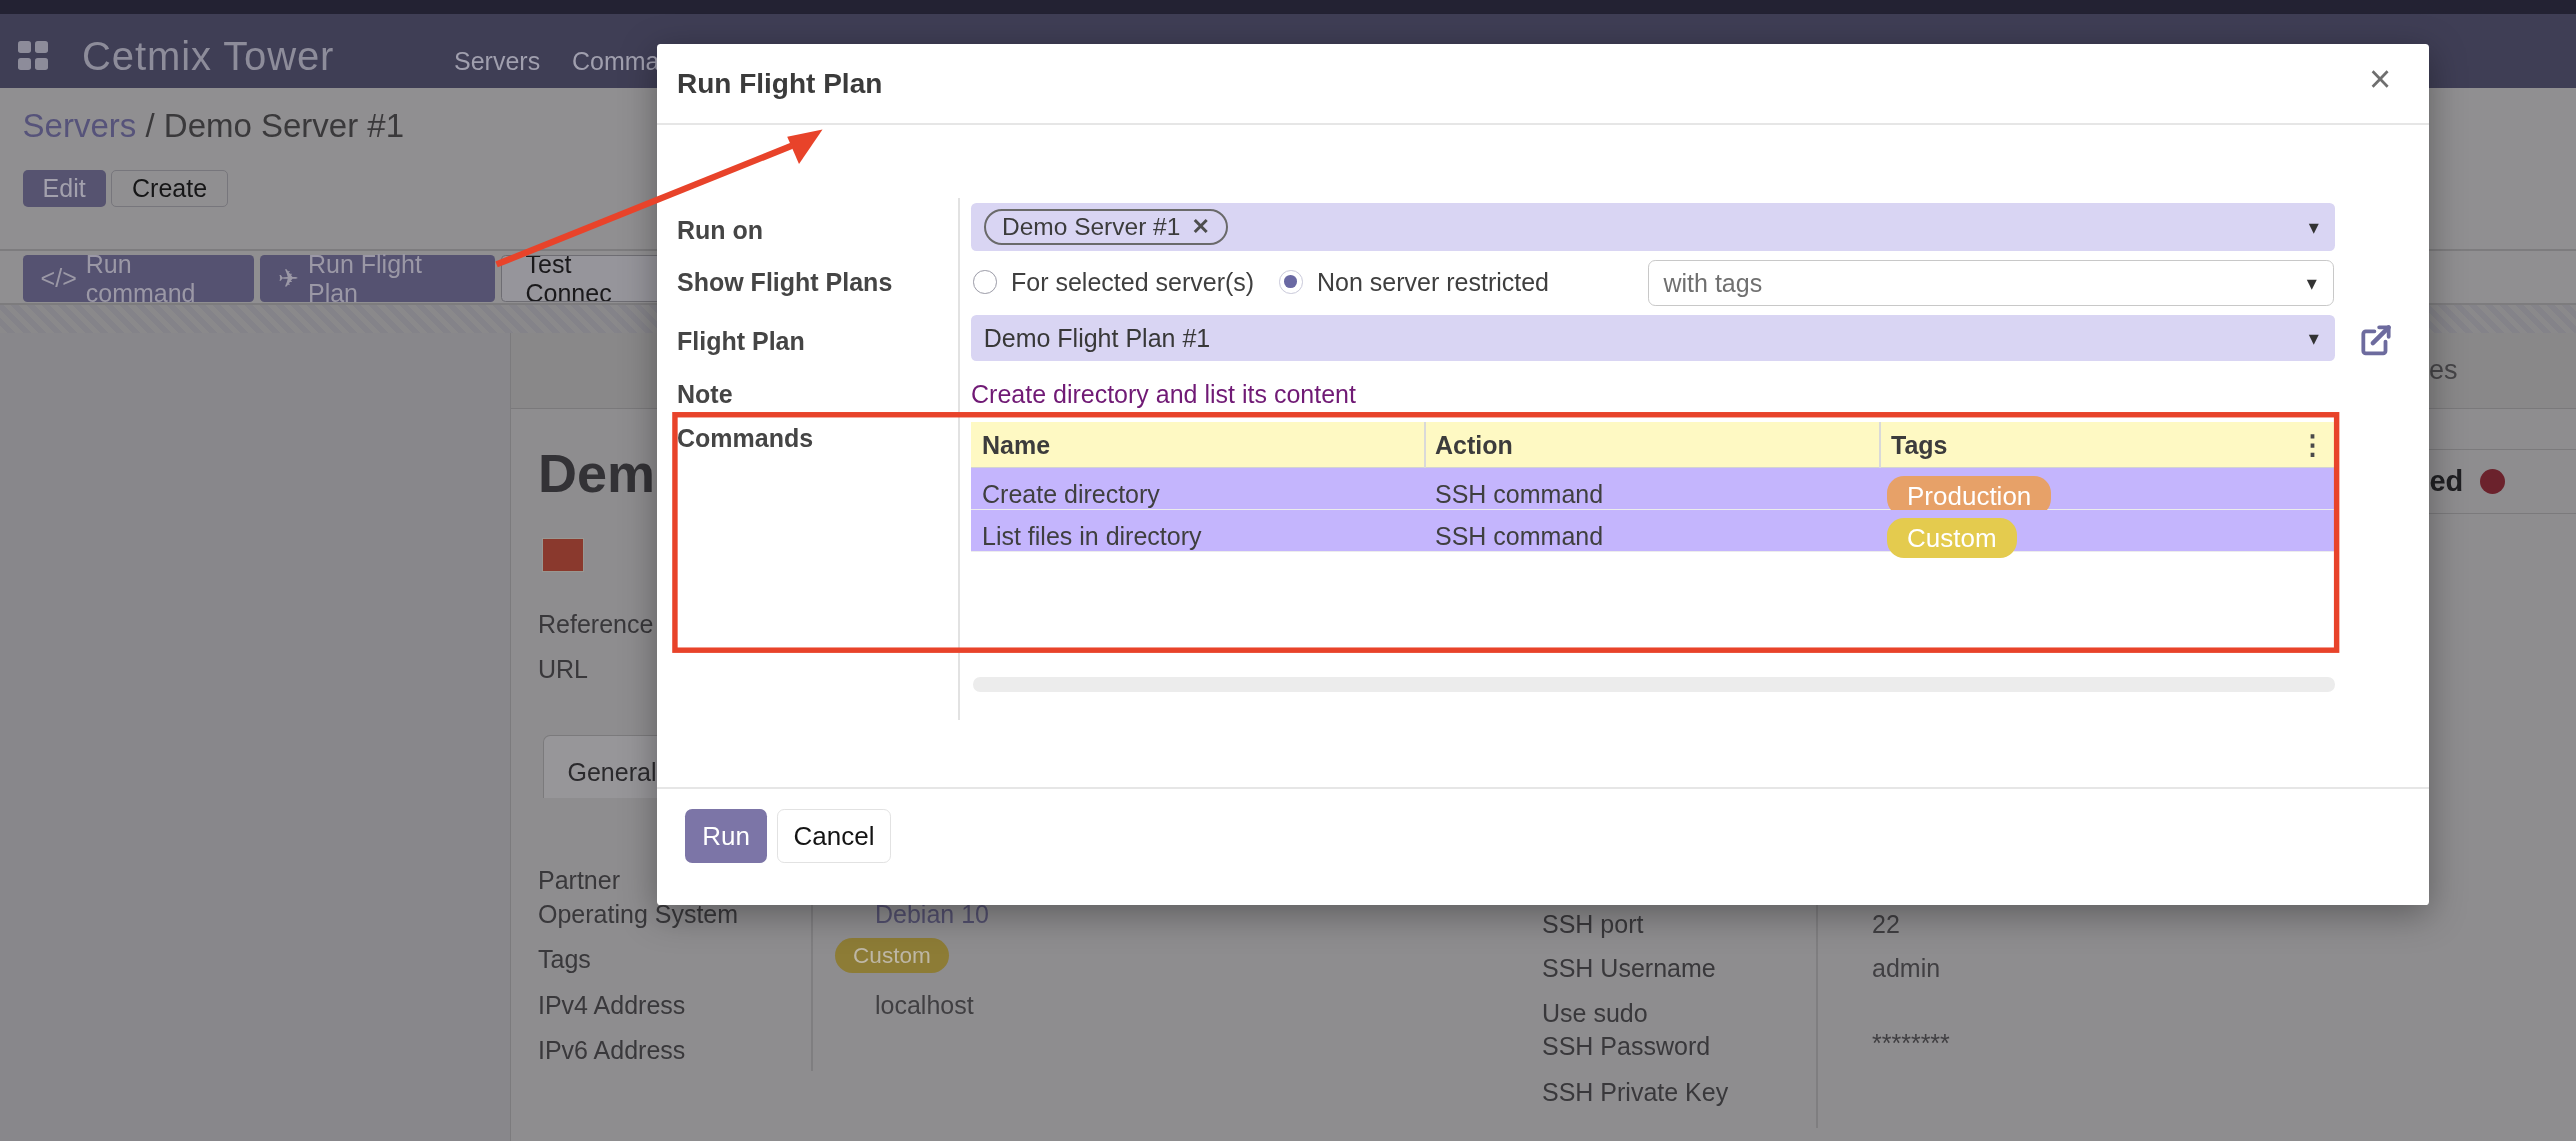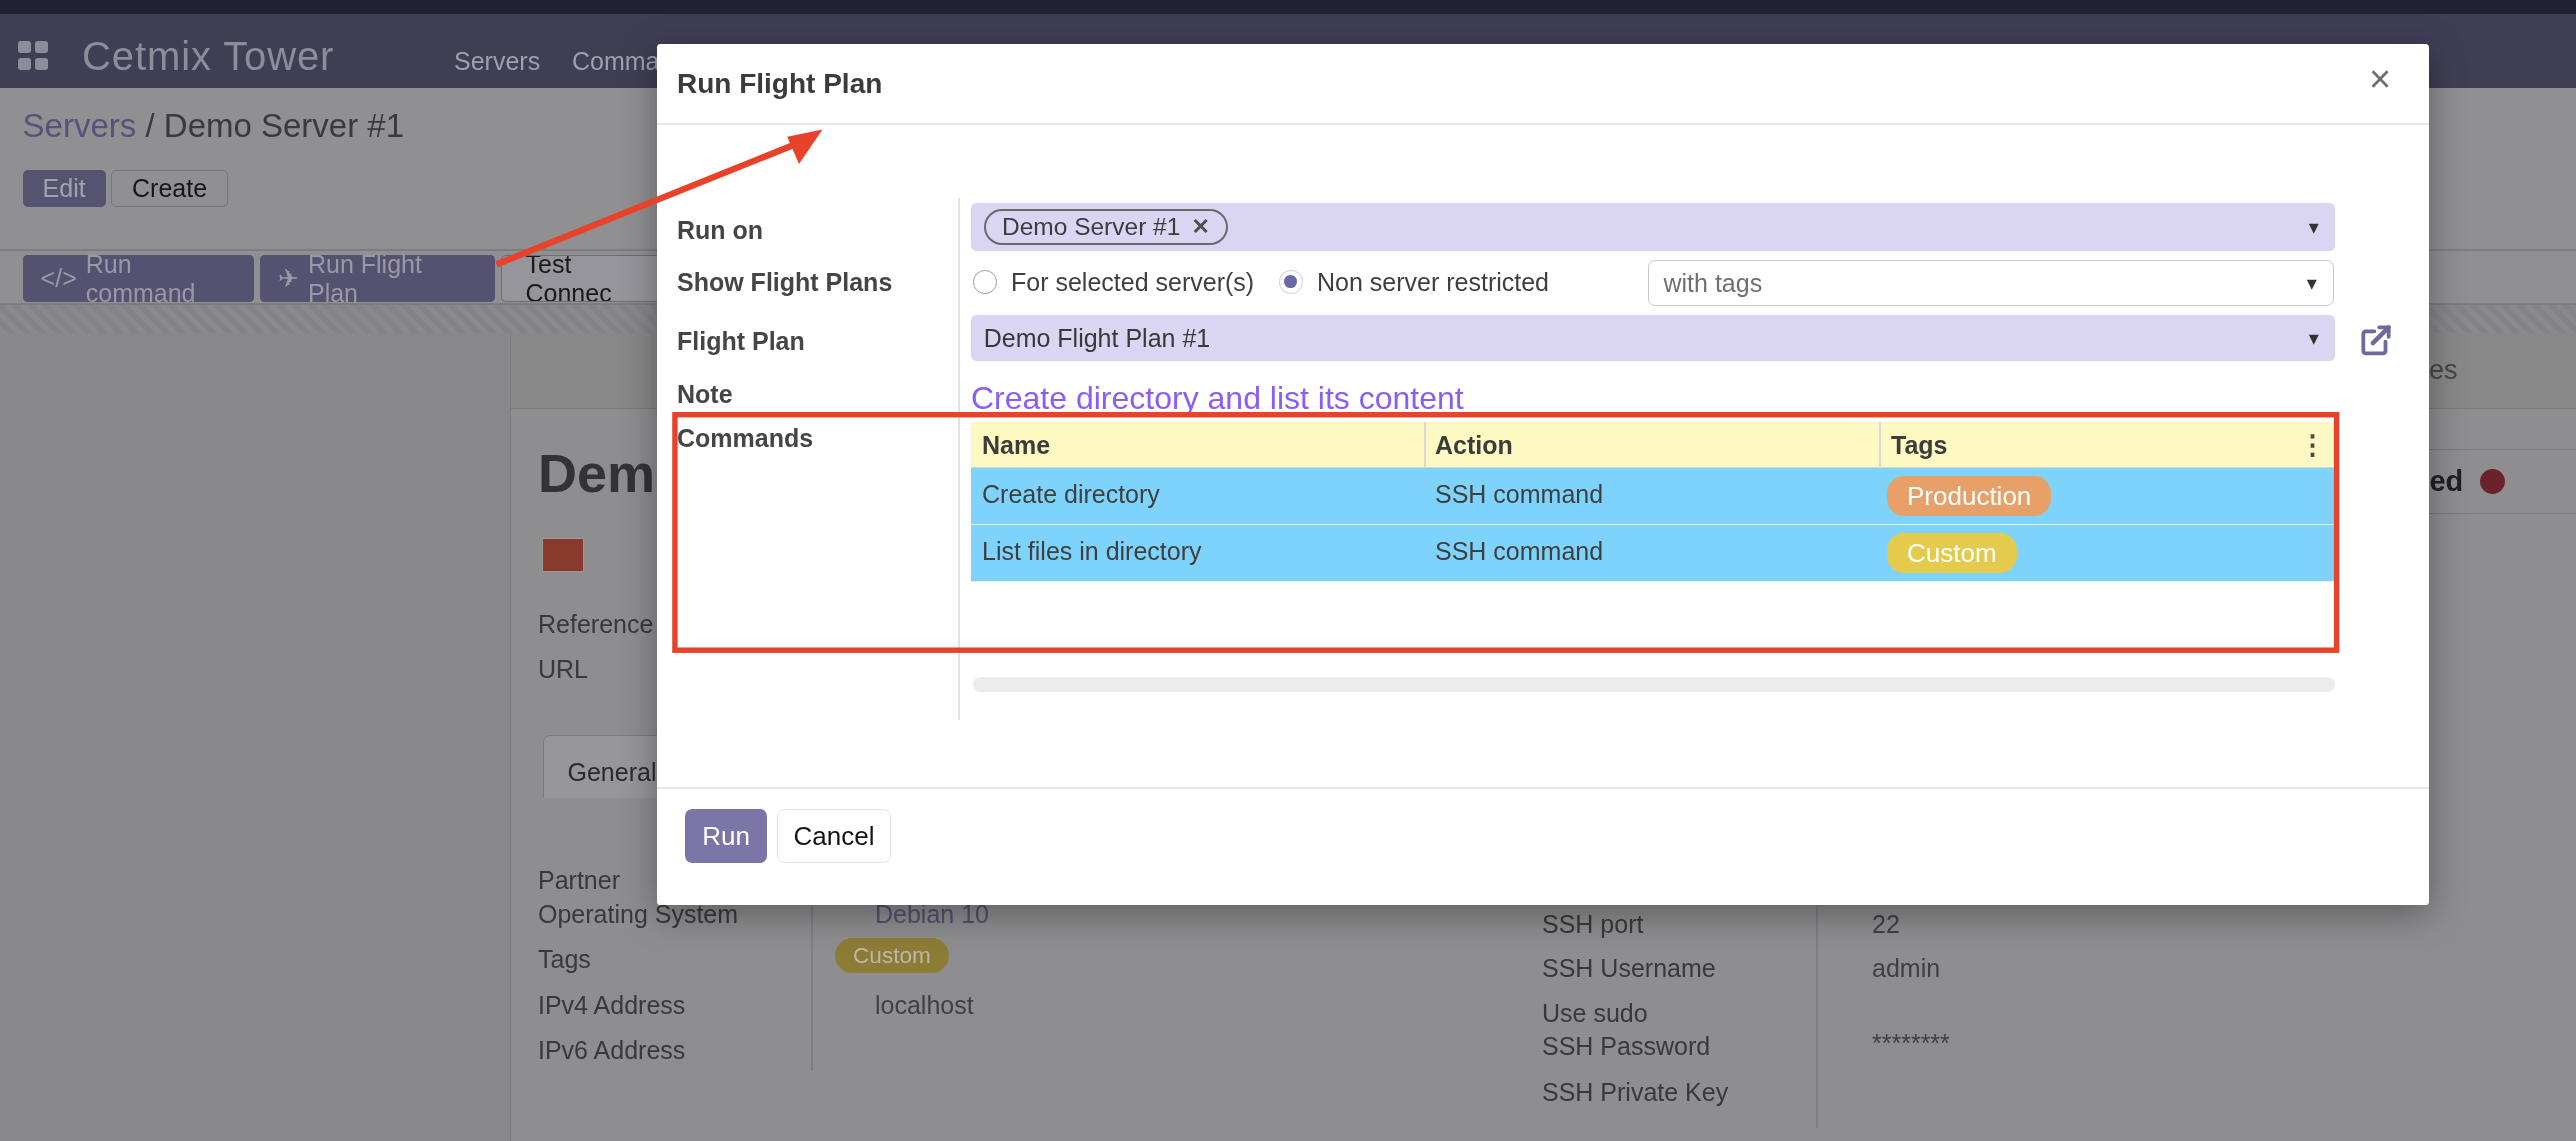--- a/index.html
+++ b/index.html
@@ -55,29 +55,29 @@
   .caret{position:absolute;right:16.3px;font-size:20px;color:#333;}
   #runon-chip{display:flex;align-items:center;gap:11px;border:2.7px solid #6a6a6a;border-radius:20px;padding:1.8px 16.3px;font-size:24.5px;color:#3c3c3c;}
   #runon-chip .chip-x{font-weight:bold;color:#4d4d4d;font-size:22px;}
   .radio{position:absolute;width:23.5px;height:23.5px;border-radius:50%;}
   #radio-unsel{border:1.8px solid #9a9aa6;background:#fff;}
   #radio-sel{border:1.8px solid #c9c9da;background:#fff;display:flex;align-items:center;justify-content:center;}
   #radio-sel span{width:12.7px;height:12.7px;border-radius:50%;background:#6a69a3;}
   .radio-label{position:absolute;font-size:25px;color:#3f3f3f;}
   #tags-filter{left:991px;top:216px;width:686px;height:46px;border:1.8px solid #c8c8c8;border-radius:7.2px;font-size:25px;color:#707070;display:flex;align-items:center;padding:0 14.5px;background:#fff;}
   #ext-link-icon{left:1700px;top:277px;}
-  #note-value{left:314px;top:336px;font-size:32px;color:#8b5cf6;}
+  #note-value{left:314px;top:336px;font-size:25px;color:#701a75;}
 
   
   #cmd-table{left:314px;top:378px;width:1364px;}
   #cmd-head{position:relative;height:46px;background:#fef9c3;border-bottom:1.8px solid #d3d3d3;}
   .th{position:absolute;top:9px;font-size:25px;font-weight:bold;color:#3c3c3c;}
   .col-sep{position:absolute;top:0;width:1.8px;height:46px;background:#d9d9d9;}
   #kebab{position:absolute;right:9px;top:7.2px;font-size:27px;font-weight:bold;color:#4a4a4a;letter-spacing:0;}
-  .tr{position:relative;height:57px;background:#7dd3fc;border-bottom:1.8px solid #ececec;}
+  .tr{position:relative;height:42px;background:#c4b5fd;border-bottom:1.8px solid #ececec;}
   .td{position:absolute;top:11.8px;font-size:25px;color:#3f3f3f;}
   .tag-badge{position:absolute;left:916px;top:8.2px;color:#fff;font-size:26px;border-radius:17px;padding:4.5px 20px;}
   #gray-bar{left:316px;top:633px;width:1362px;height:14.5px;background:#ececec;border-radius:7.2px;}
   #run-btn{left:28px;top:765px;width:82px;height:54px;background:#7c75a7;color:#fff;border:none;border-radius:7.2px;font-size:26px;}
   #cancel-btn{left:120px;top:765px;width:114px;height:54px;background:#fff;color:#141414;border:1.8px solid #e2e2e2;border-radius:7.2px;font-size:26px;}
 
   
   #annotations{left:0;top:0;width:2576px;height:1141px;z-index:30;pointer-events:none;}
 </style>
 </head>

